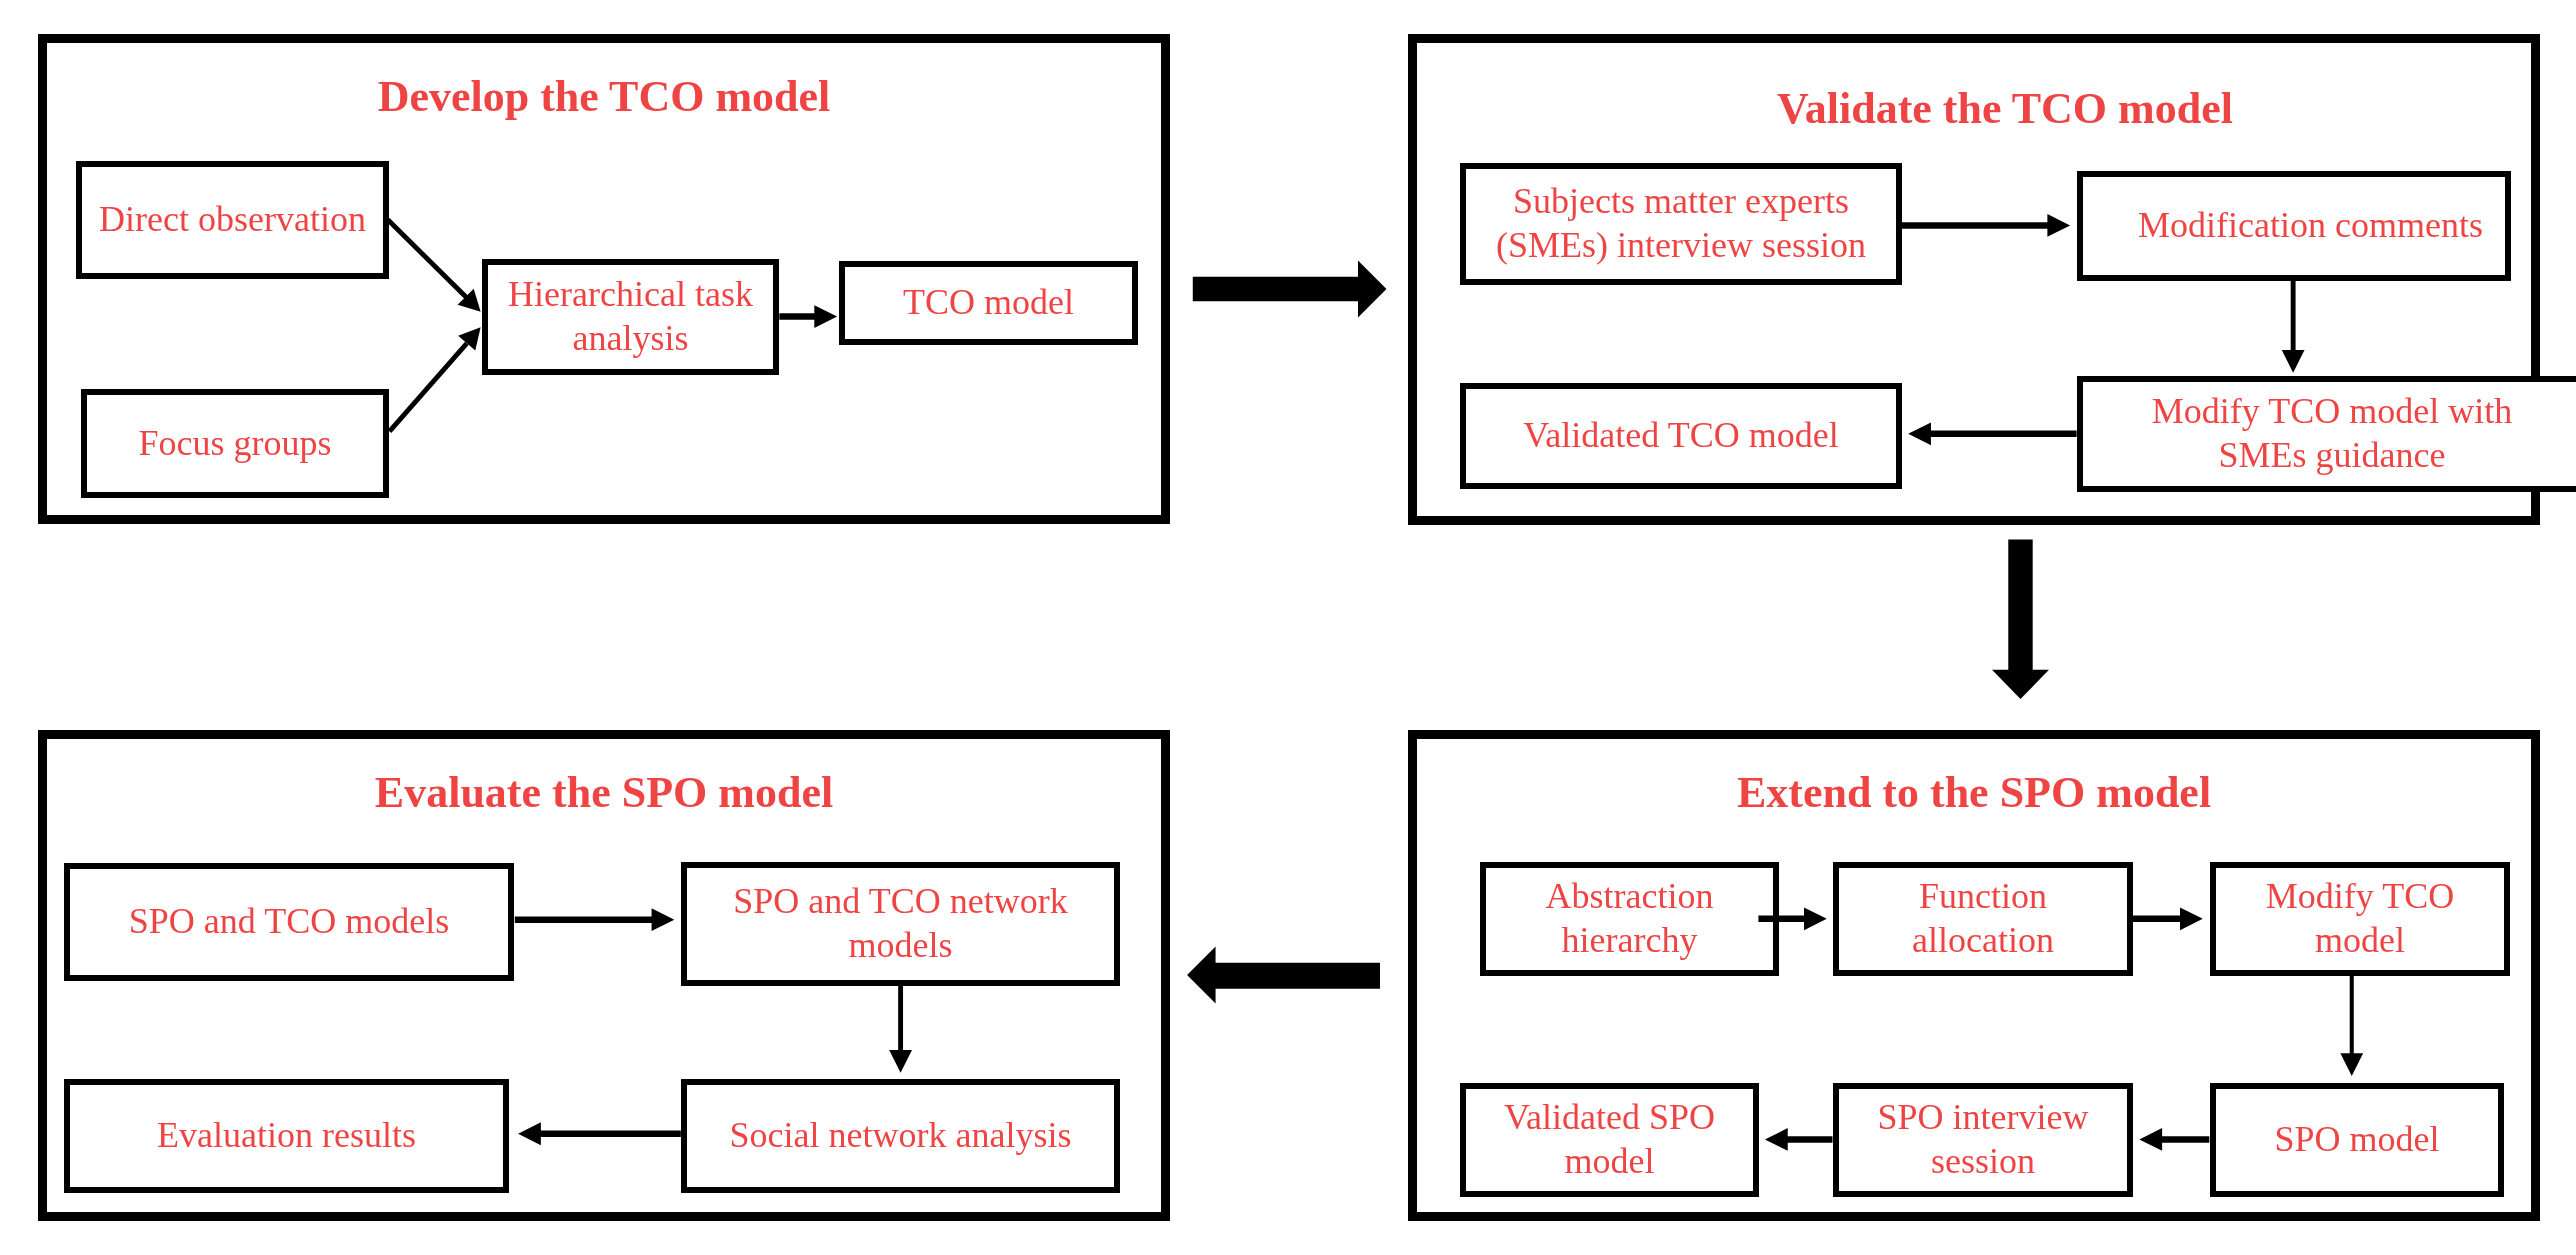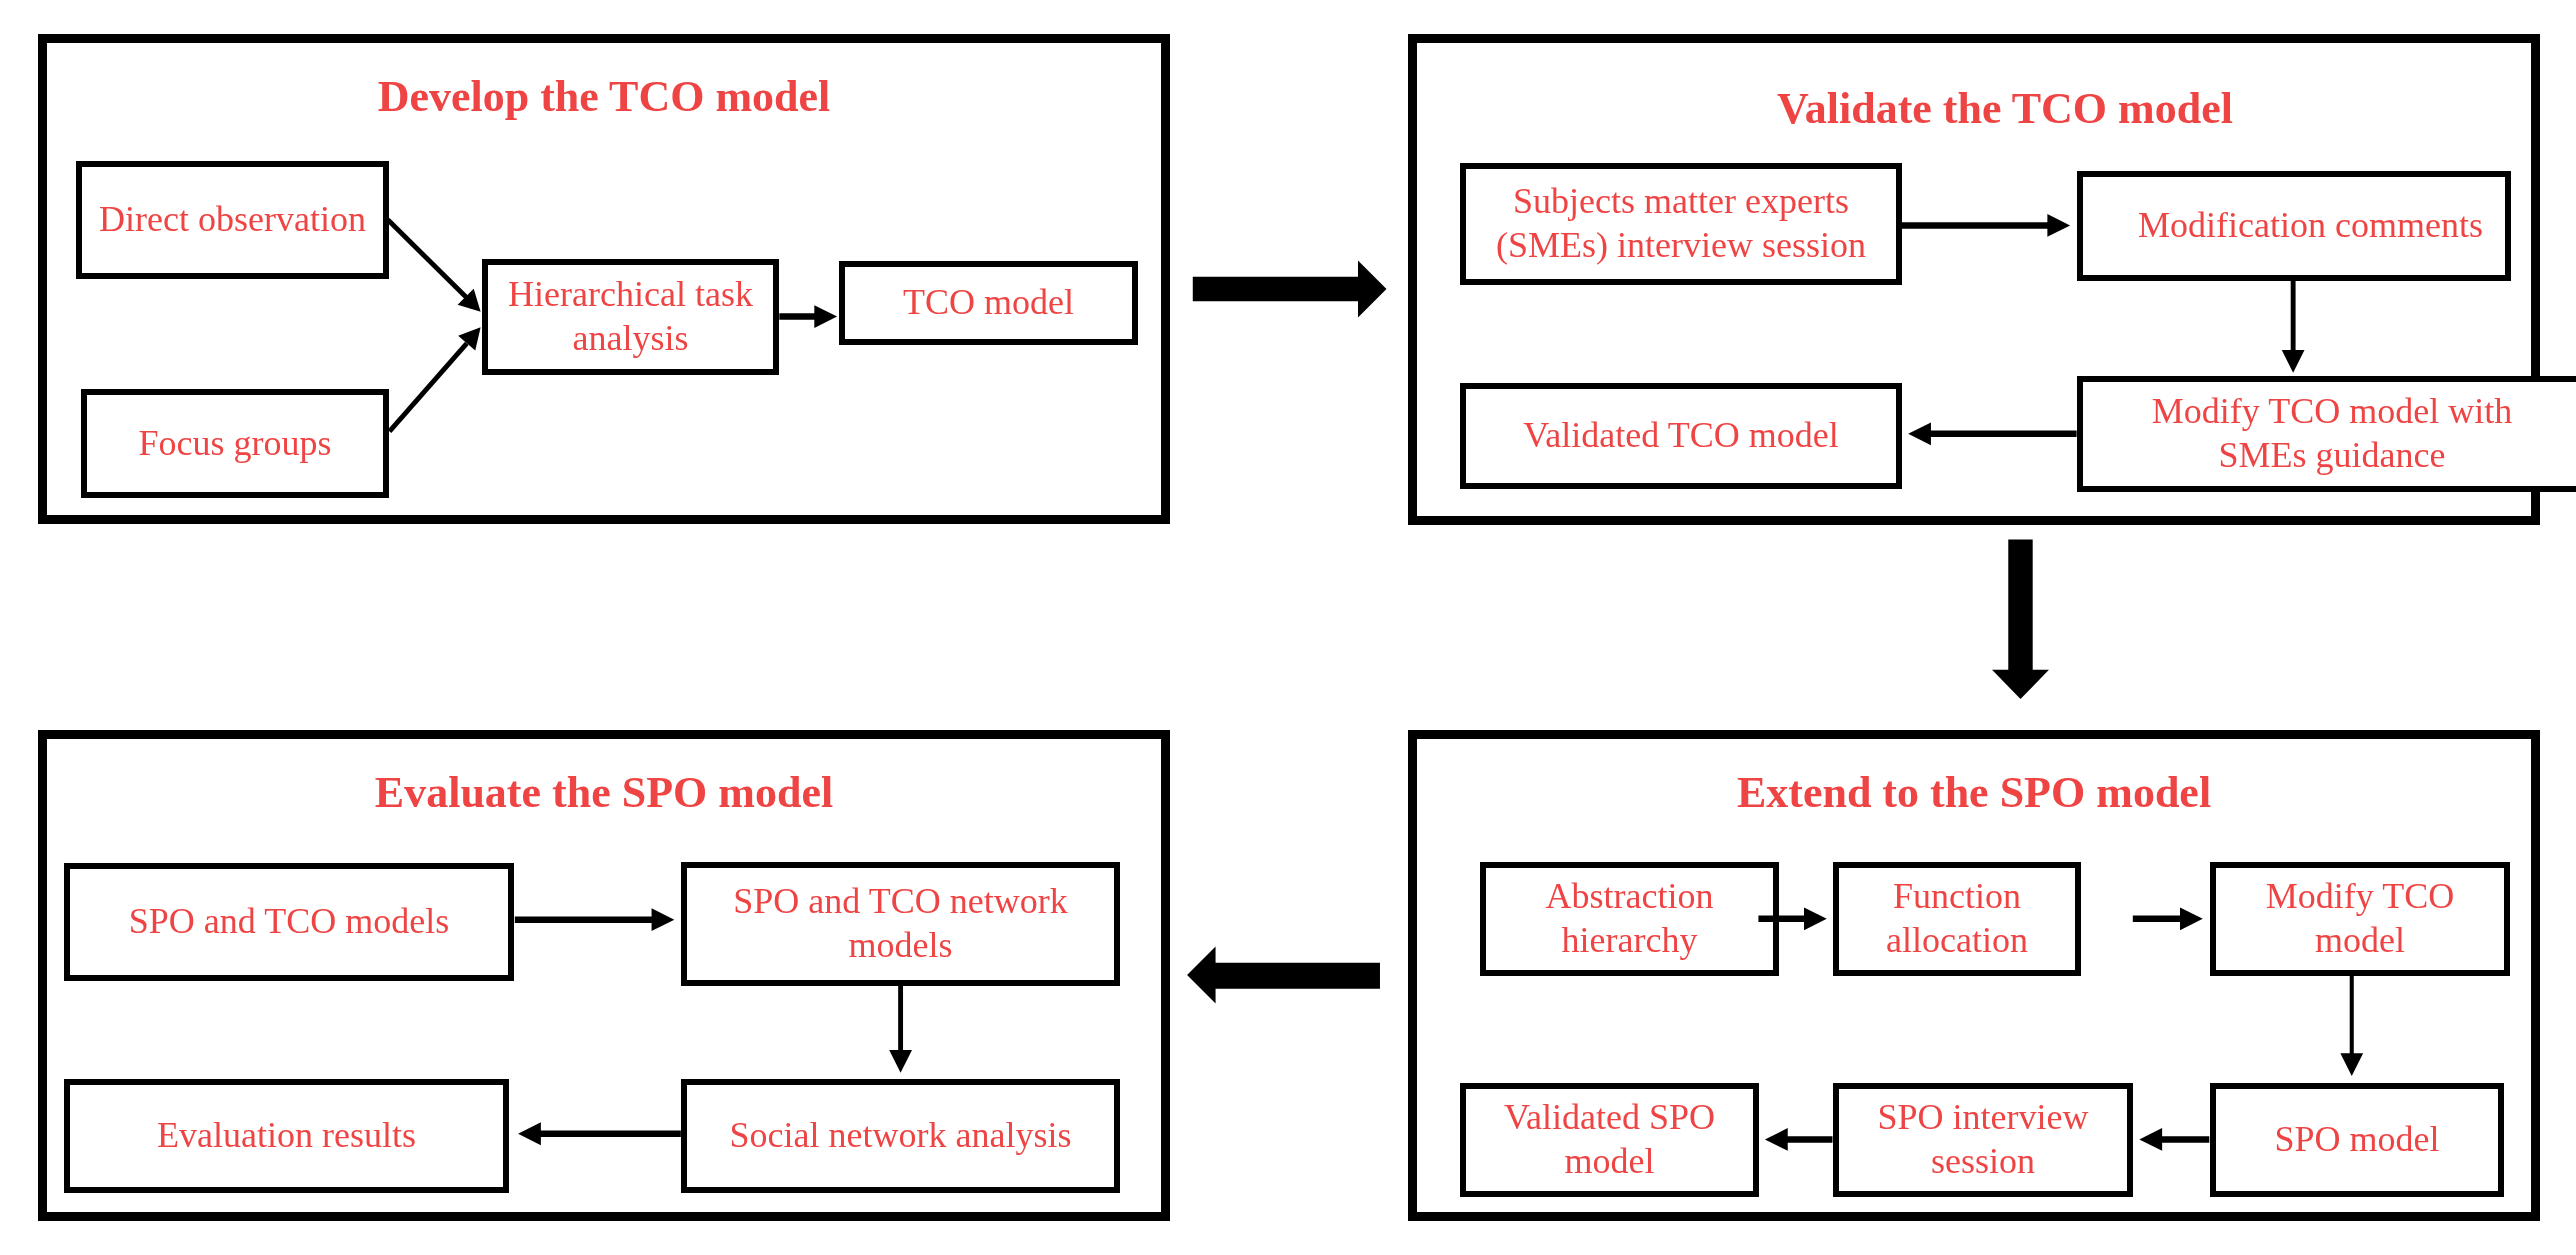--- a/index.html
+++ b/index.html
@@ -44,21 +44,21 @@
 
   <div class="node" style="left:1460px;top:163px;width:442px;height:122px;">Subjects matter experts
 (SMEs) interview session</div>
   <div class="node" style="left:2077px;top:171px;width:434px;height:110px;padding-left:41px;">Modification comments</div>
   <div class="node" style="left:2077px;top:376px;width:510px;height:116px;">Modify TCO model with
 SMEs guidance</div>
   <div class="node" style="left:1460px;top:383px;width:442px;height:106px;">Validated TCO model</div>
 
   <div class="node" style="left:1460px;top:862px;width:299px;height:114px;margin-left:20px;">Abstraction
 hierarchy</div>
-  <div class="node" style="left:1833px;top:862px;width:248px;height:114px;">Function
+  <div class="node" style="left:1833px;top:862px;width:300px;height:114px;">Function
 allocation</div>
   <div class="node" style="left:2210px;top:862px;width:300px;height:114px;">Modify TCO
 model</div>
   <div class="node" style="left:2210px;top:1083px;width:294px;height:114px;">SPO model</div>
   <div class="node" style="left:1833px;top:1083px;width:300px;height:114px;">SPO interview
 session</div>
   <div class="node" style="left:1460px;top:1083px;width:299px;height:114px;">Validated SPO
 model</div>
 
   <div class="node" style="left:64px;top:863px;width:450px;height:118px;">SPO and TCO models</div>

